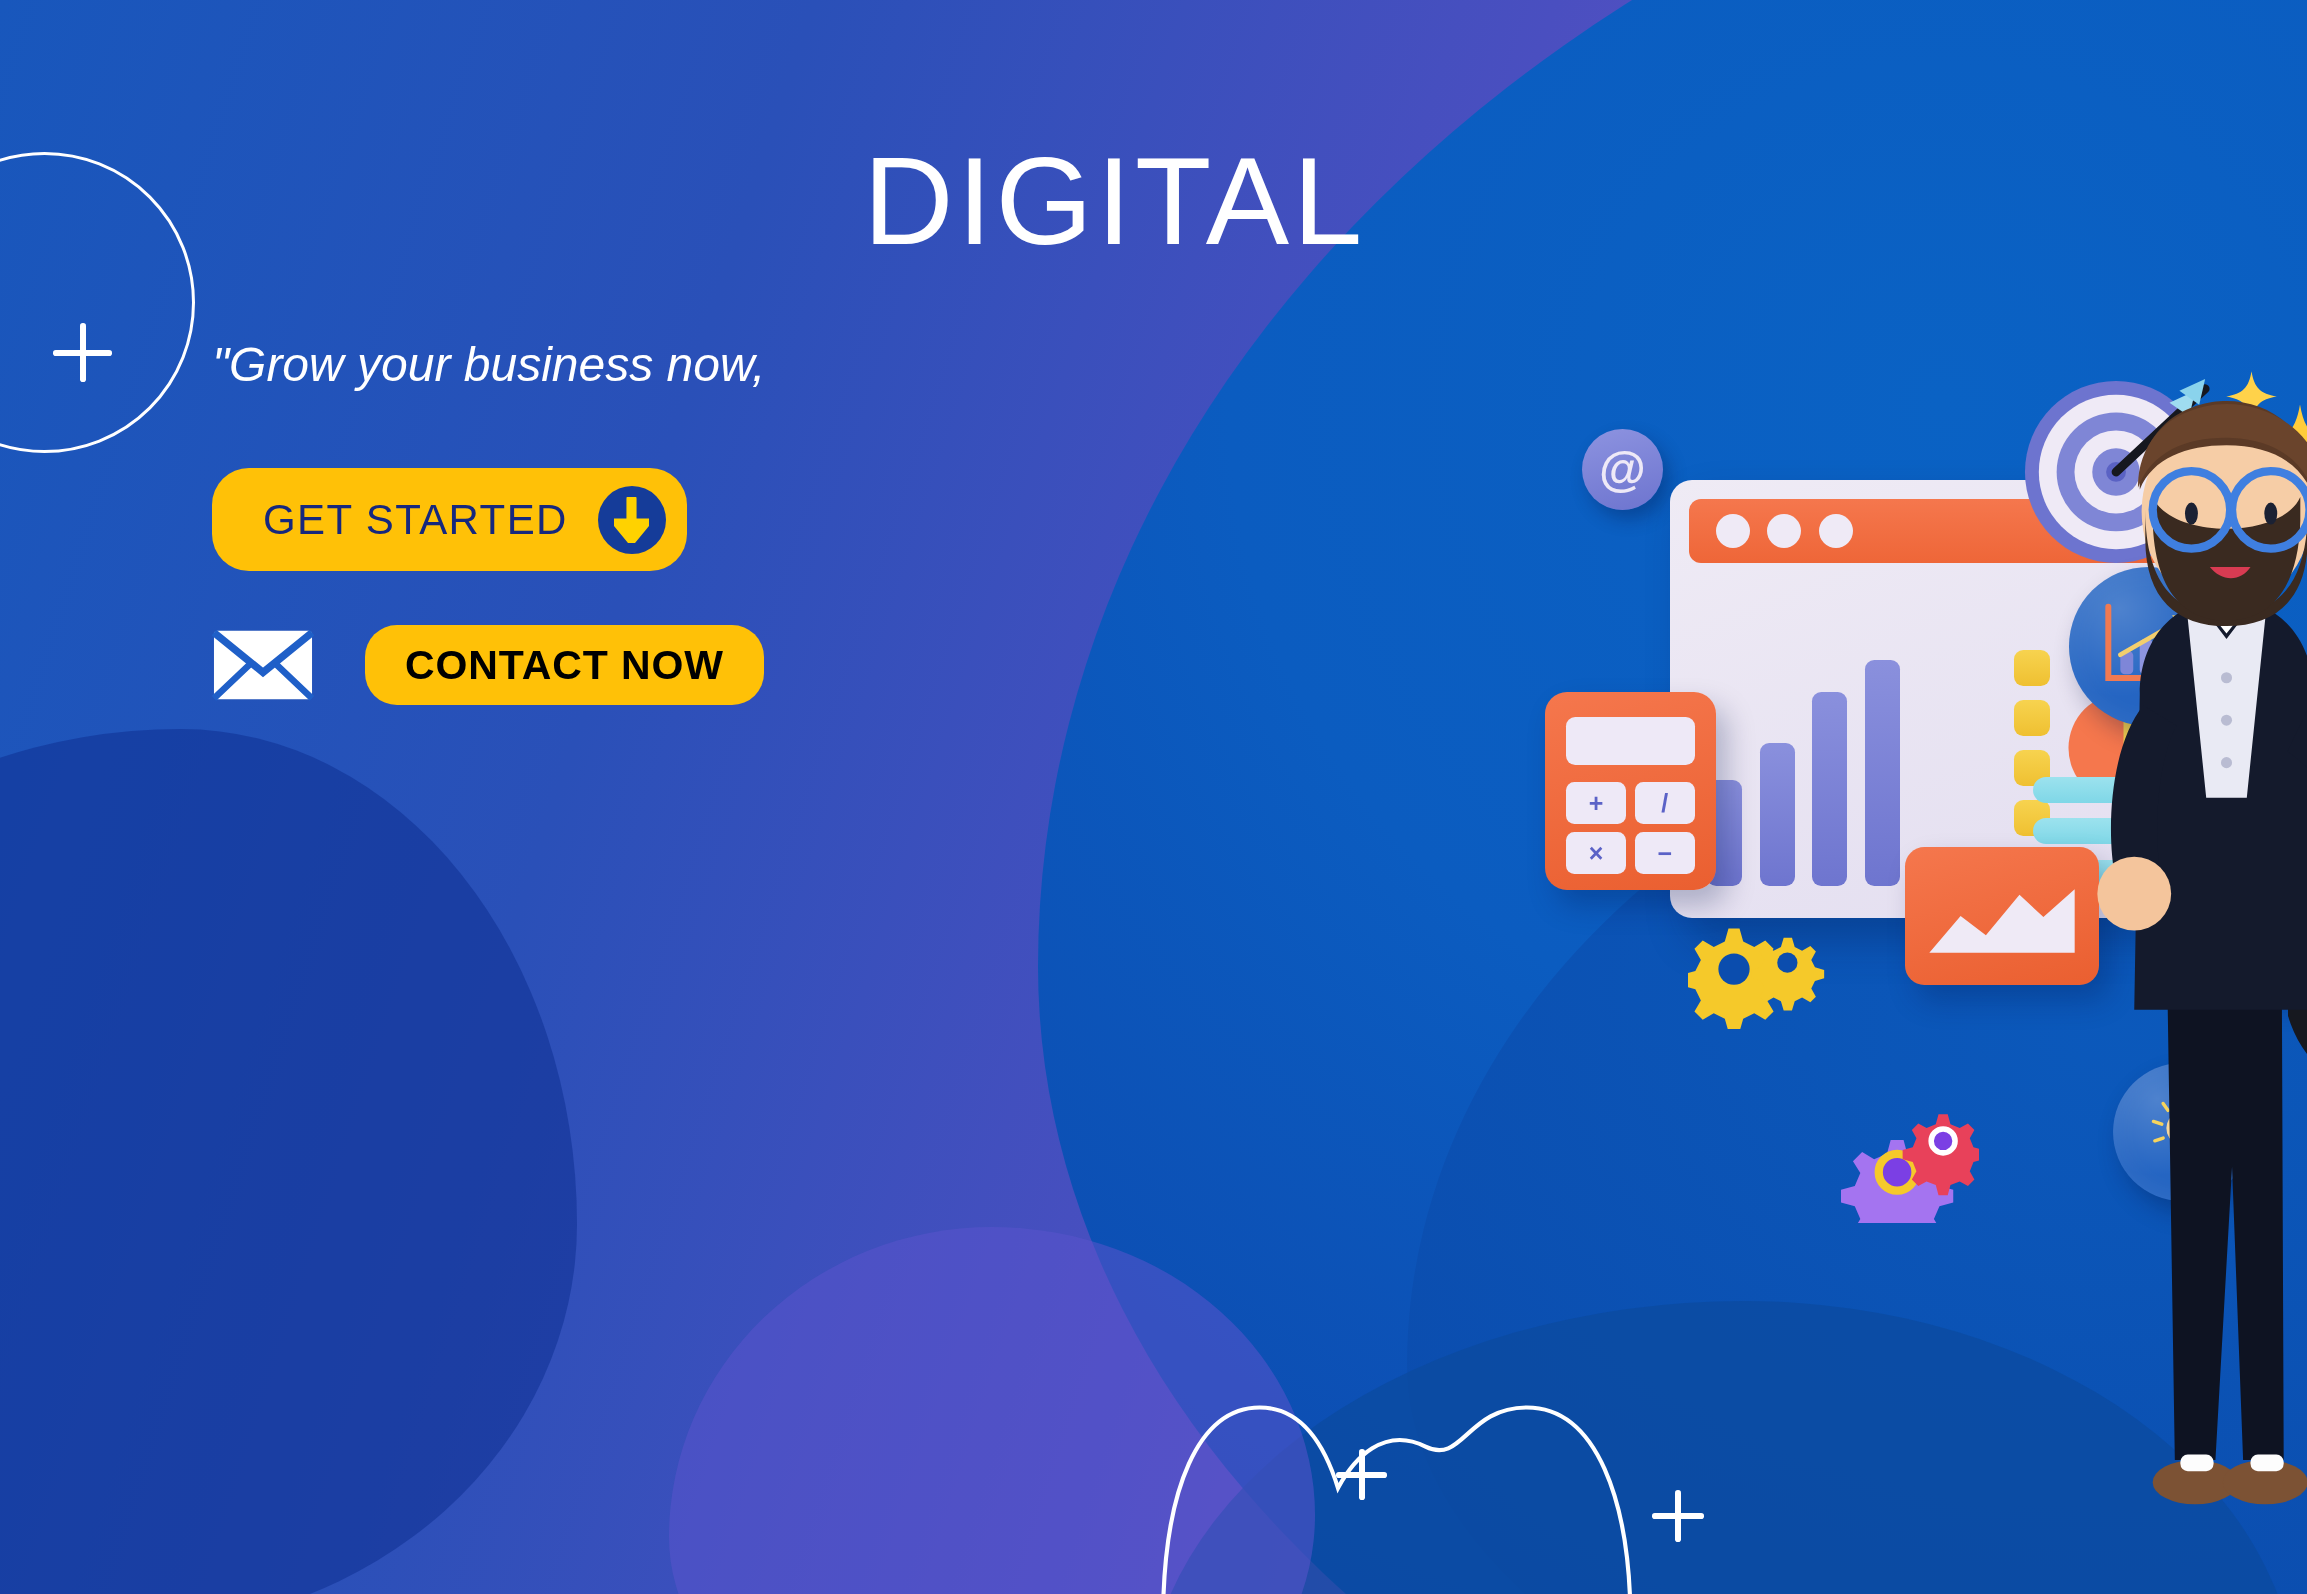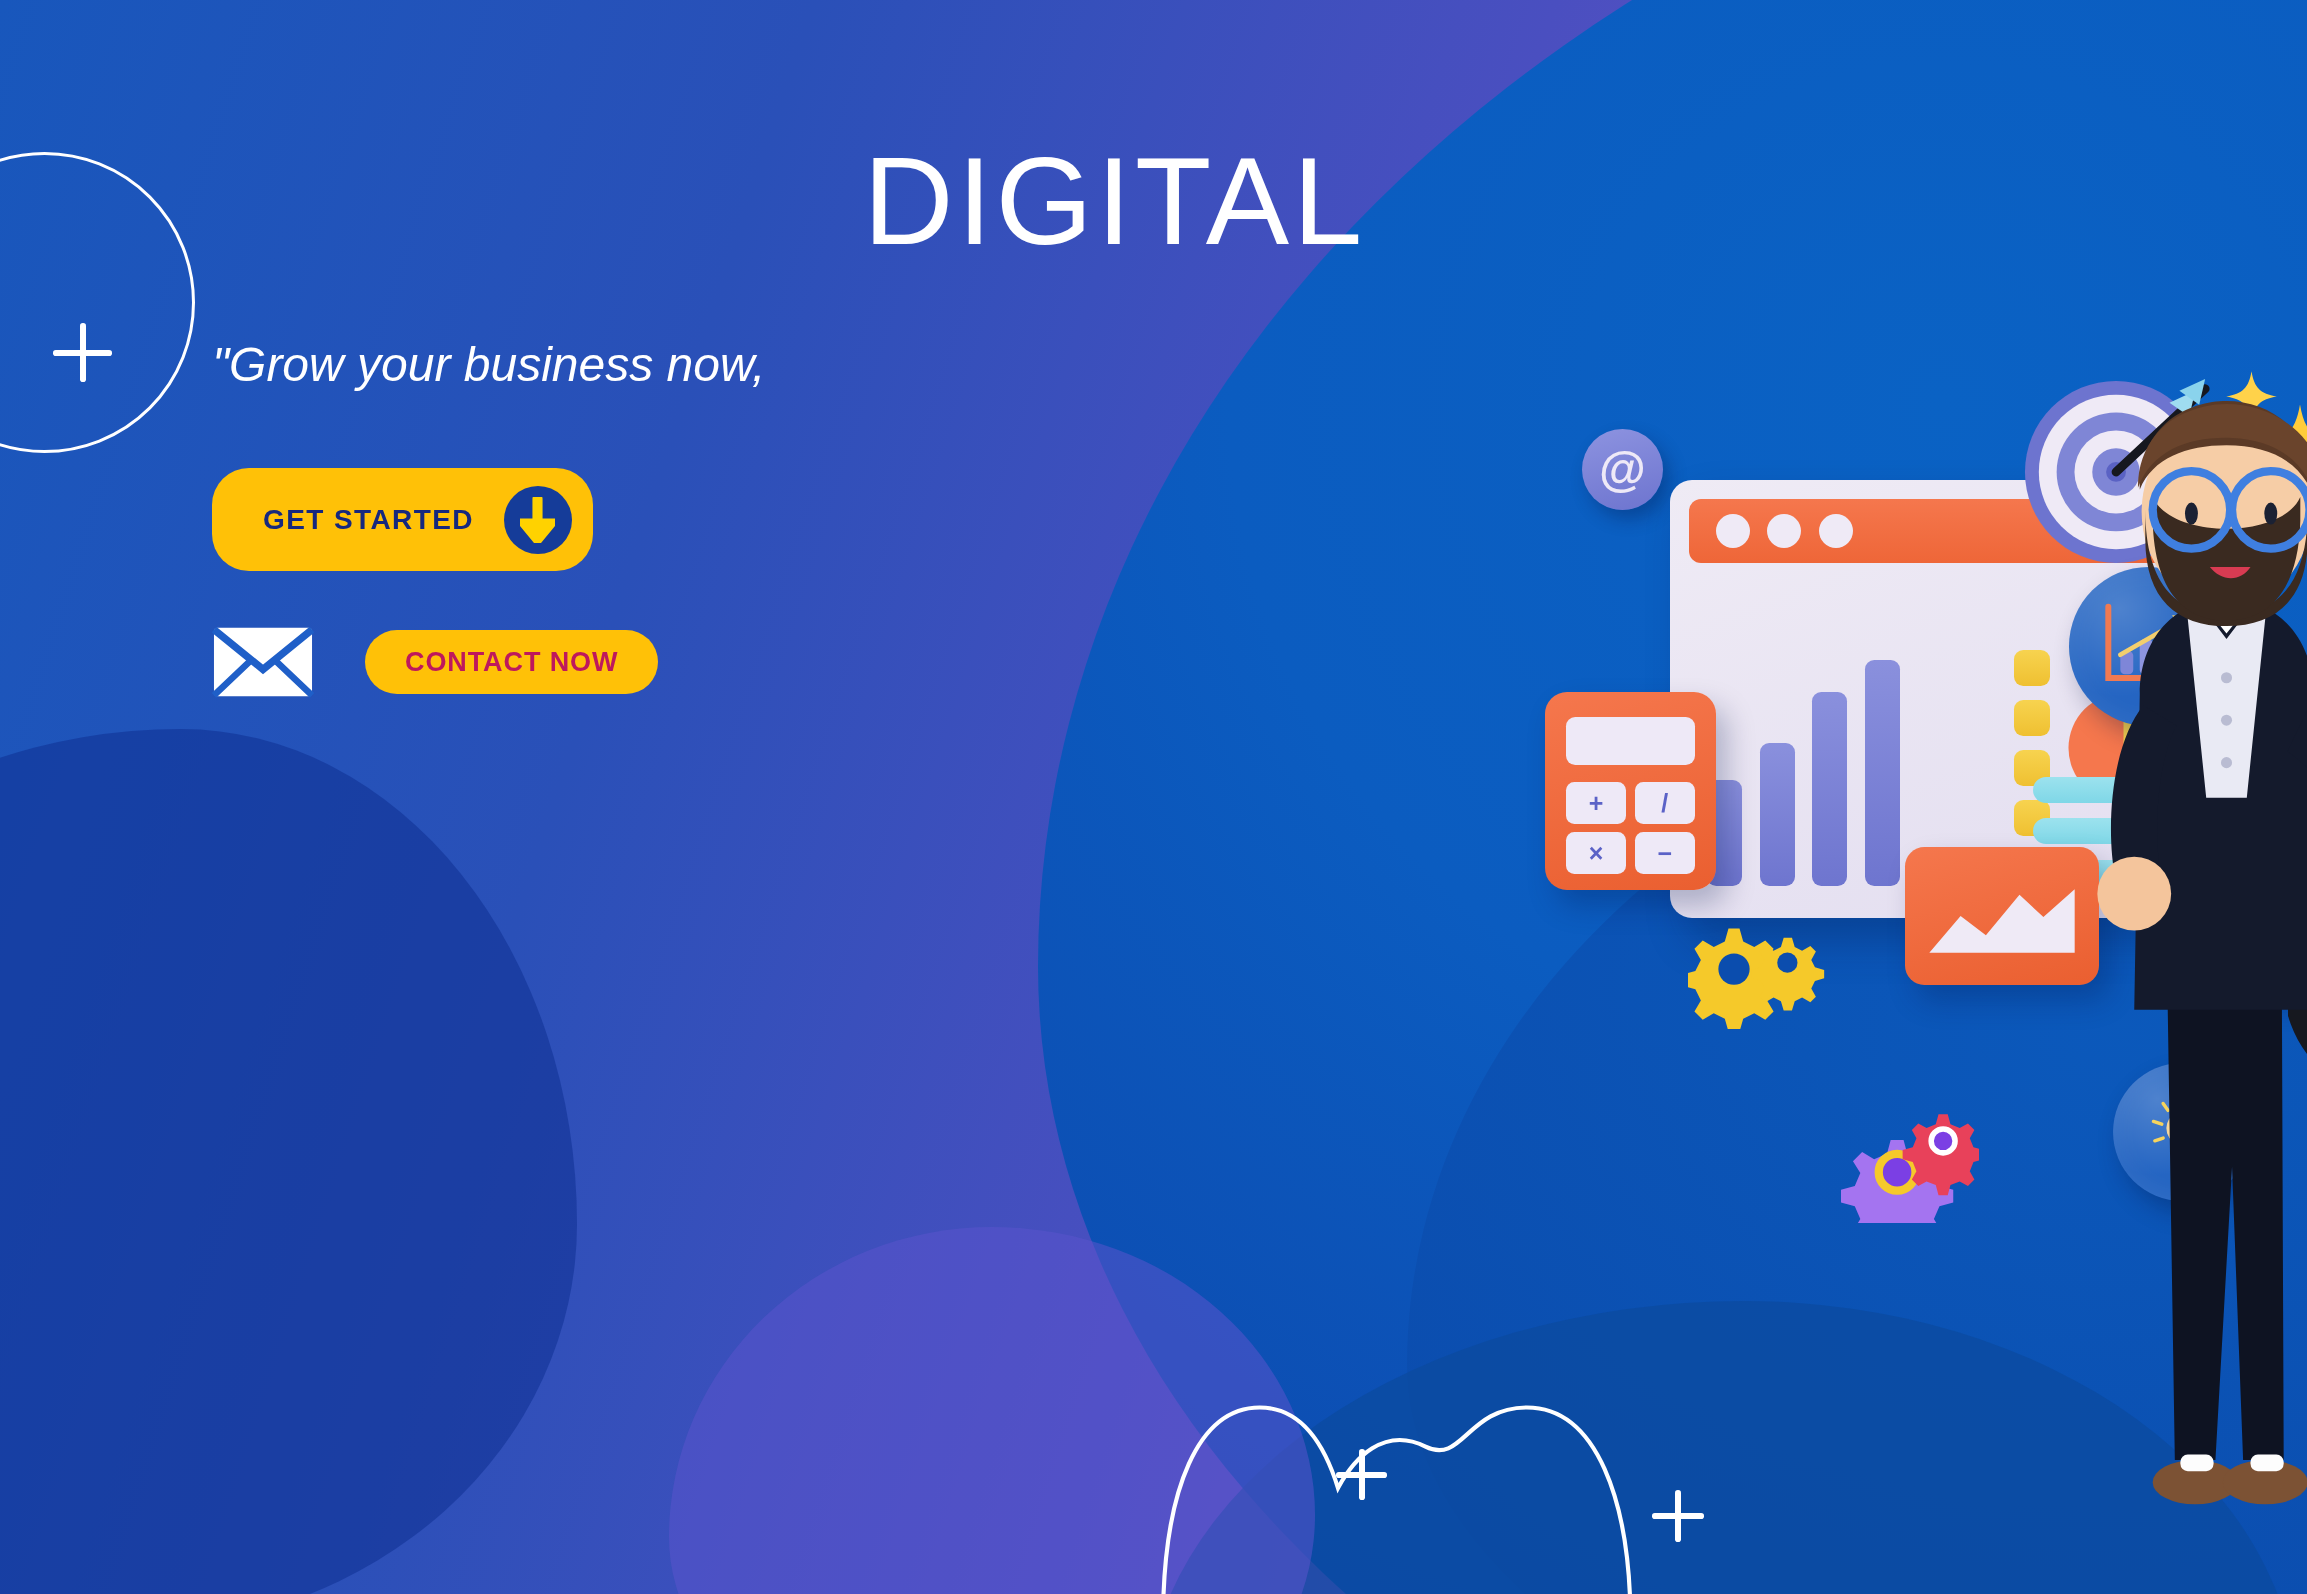--- a/index.html
+++ b/index.html
@@ -122,43 +122,43 @@
     display: inline-flex;
     align-items: center;
     gap: 30px;
     background: #ffc107;
     border: none;
     border-radius: 37px;
     padding: 17.5px 21px 17.5px 51px;
     cursor: pointer;
   }
   .btn-get-started .label {
-    font-size: 28px;
-    font-weight: 700;
+    font-size: 42px;
+    font-weight: 400;
     color: #16287e;
     letter-spacing: 1.4px;
   }
   .arrow-circle {
     width: 68px; height: 68px;
     border-radius: 50%;
     background: #153c99;
     display: flex; align-items: center; justify-content: center;
     flex: 0 0 auto;
   }
 
   .row-contact { margin-top: 54px; display: flex; align-items: center; gap: 51px; }
   .envelope { width: 102px; height: 74px; flex: 0 0 auto; }
   .btn-contact {
     background: #ffc107;
     border: none;
     border-radius: 32px;
     padding: 16.6px 40px;
-    font-size: 27px;
+    font-size: 41px;
     font-weight: 700;
-    color: #be185d;
+    color: #000000;
     letter-spacing: 0.9px;
     cursor: pointer;
     text-align: right;
   }
 
   
   .illus { position: absolute; left: 1490px; top: 286px; width: 1643px; height: 1292px; }
   .il { position: absolute; }
 
   .browser-card {

